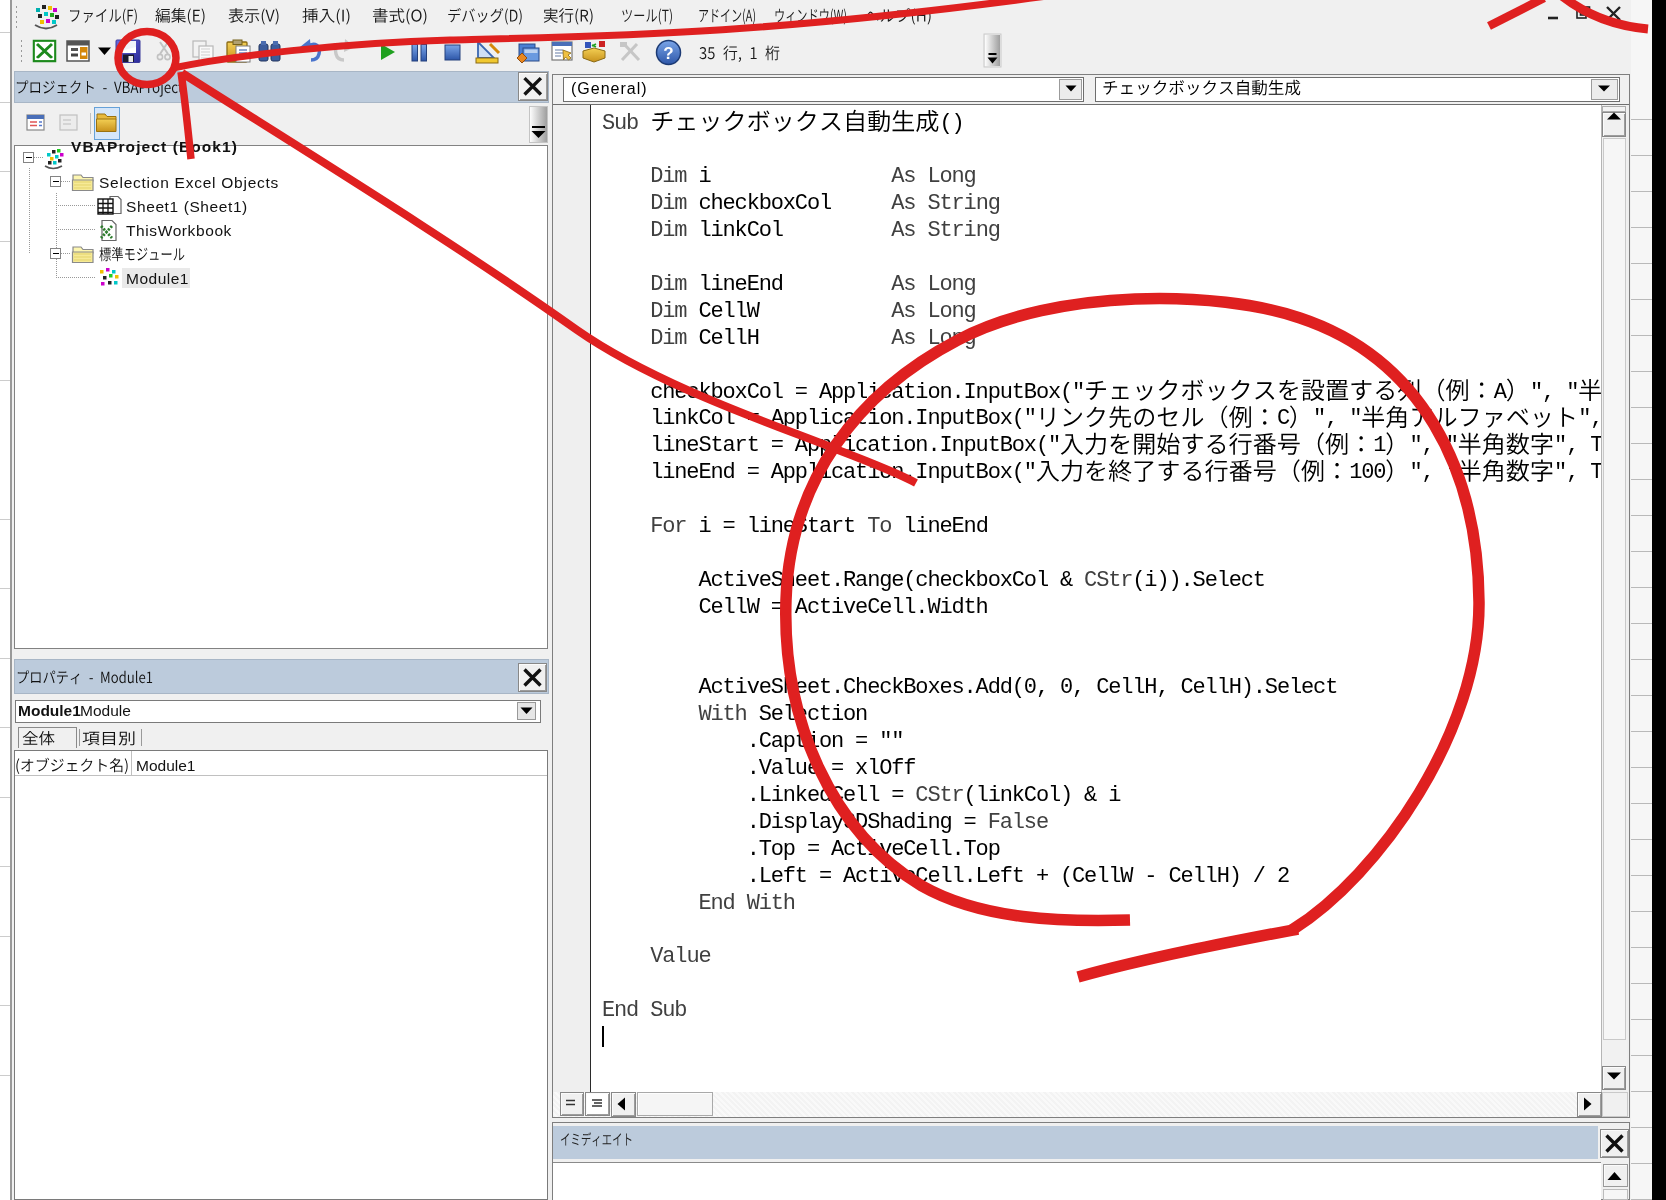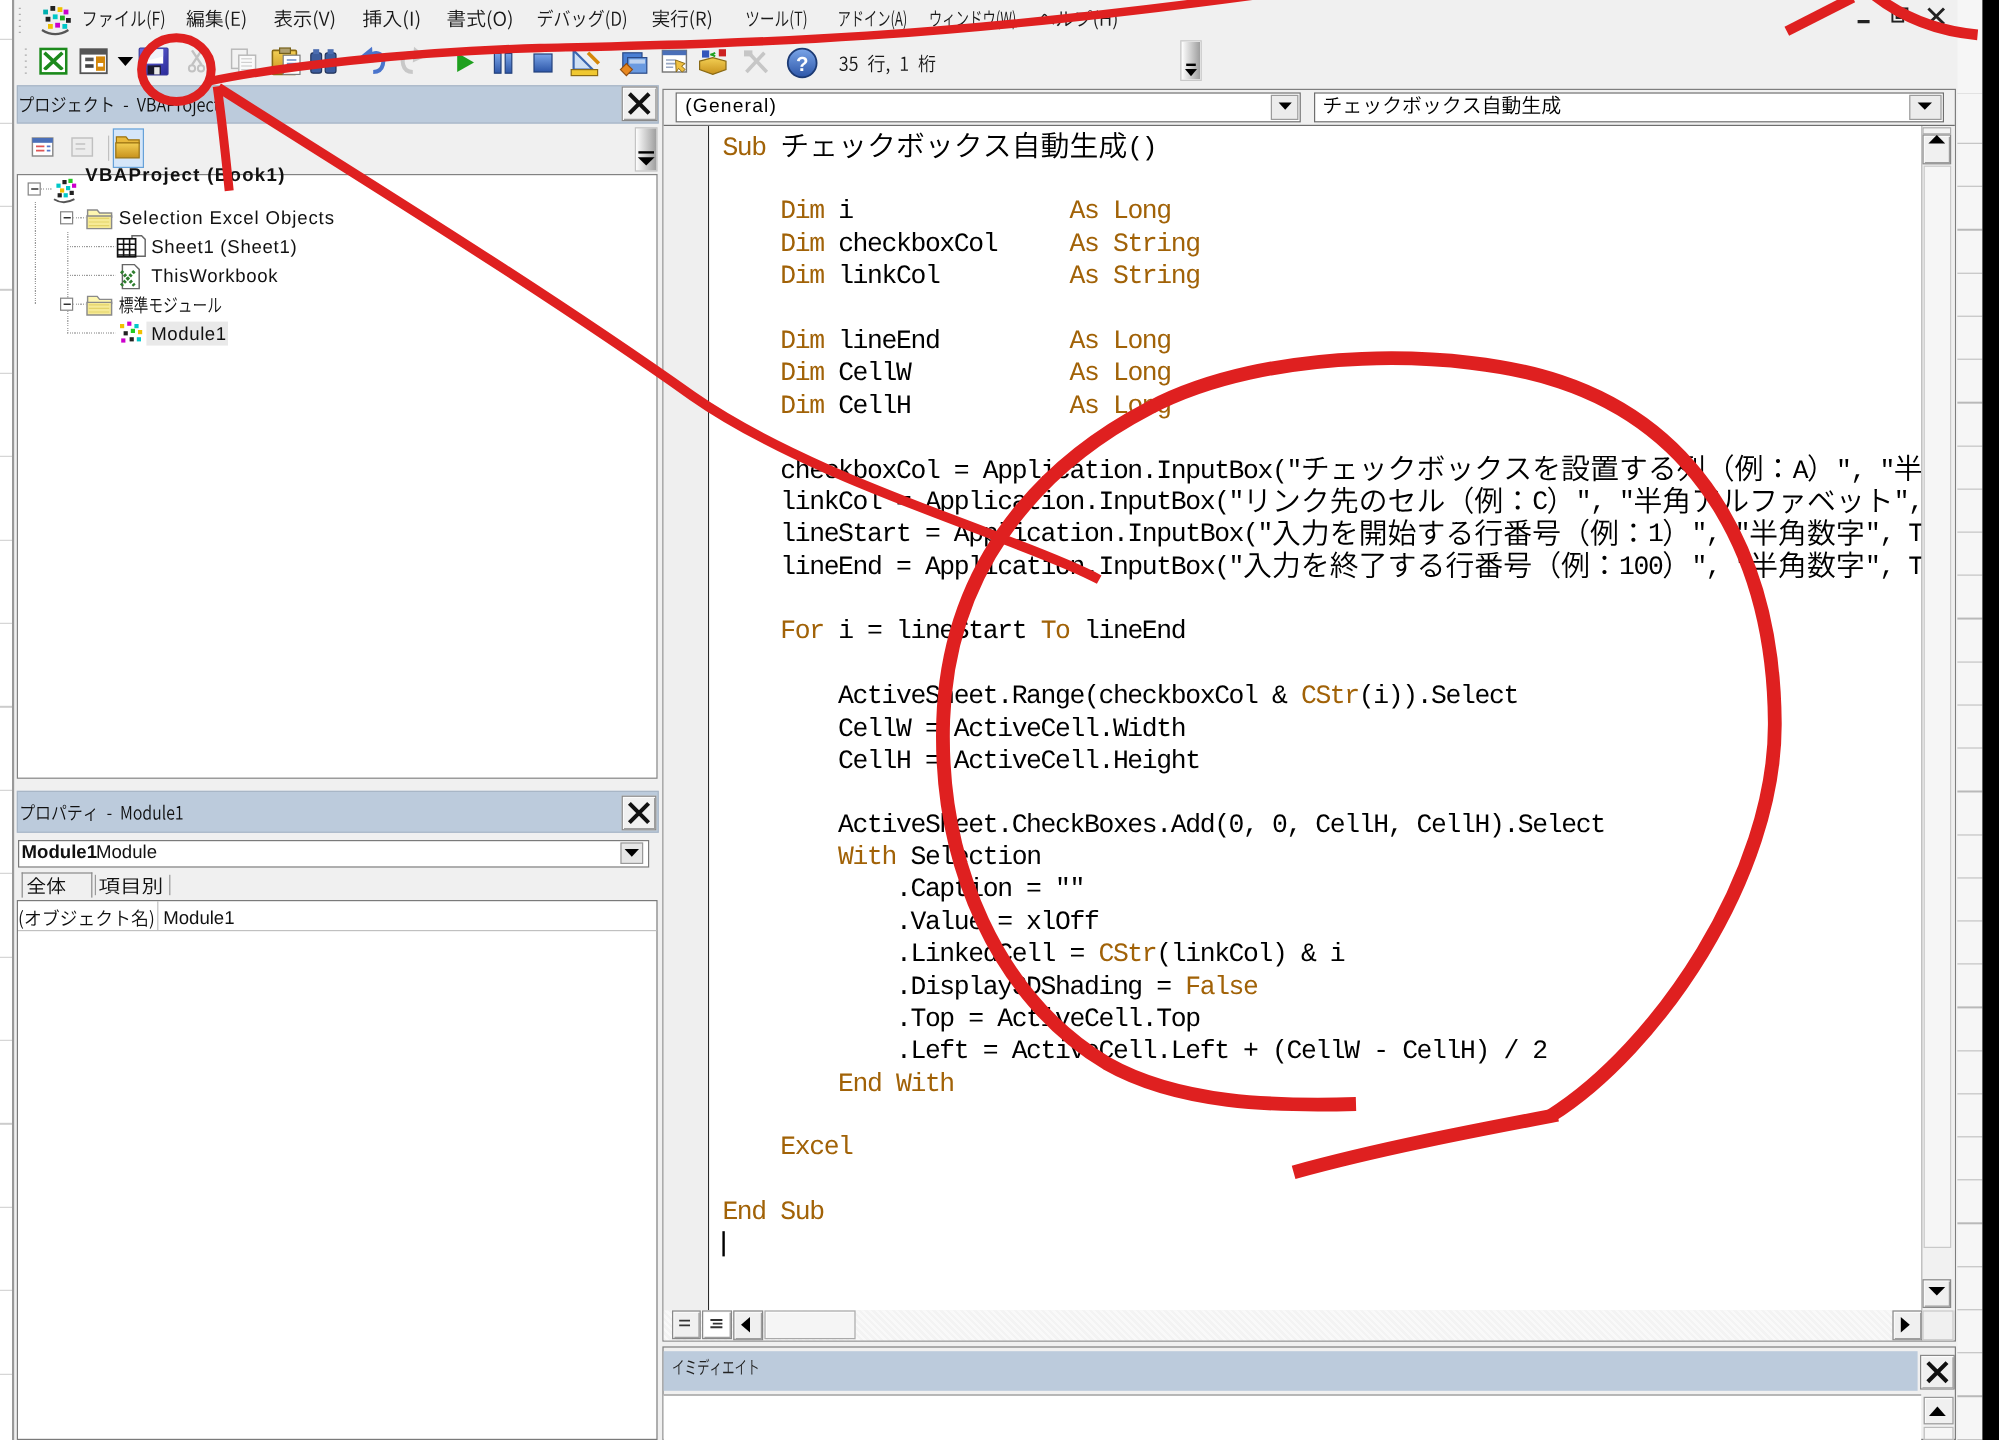--- a/index.html
+++ b/index.html
@@ -1,19 +1,19 @@
 <!DOCTYPE html>
 <html><head><meta charset="utf-8"><style>
 *{margin:0;padding:0;box-sizing:border-box}
 body{width:1666px;height:1200px;overflow:hidden}
 #p{position:relative;width:1666px;height:1200px;background:#f0f0f0;font-family:"Liberation Sans",sans-serif;overflow:hidden}
 .a{position:absolute}
 .ui{position:absolute;color:#111;font-size:15.5px;white-space:pre}
 .cl{position:absolute;left:11px;white-space:pre;font-family:"Liberation Mono",monospace;font-size:22px;letter-spacing:-1.15px;color:#000}
-.k{color:#a16207}
+.k{color:#404040}
 .xbtn{position:absolute;background:#f0f0f0;border:1px solid #888;box-shadow:inset 1px 1px 0 #fbfbfb, inset -1px -1px 0 #9d9d9d}
 </style></head><body>
 <div id="p">
     <div class="a" style="left:0;top:0;width:11px;height:1200px;background:#fff;background-image:repeating-linear-gradient(to bottom,transparent 0px,transparent 68.5px,#ccc 68.5px,#ccc 69.5px);background-position:0 -36px"></div>
     <div class="a" style="left:10px;top:0;width:1.5px;height:1200px;background:#999"></div>
     <div class="a" style="left:1631px;top:0;width:21px;height:1200px;background:#f6f6f6;"></div>
     <div class="a" style="left:1631px;top:78px;width:21px;height:1122px;background-image:repeating-linear-gradient(to bottom,transparent 0px,transparent 35px,#b9b9b9 35px,#b9b9b9 36px);background-position:0 6px"></div>
     <div class="a" style="left:1652px;top:0;width:14px;height:1200px;background:#000"></div>
     <div class="a" style="left:12px;top:0;width:1619px;height:1200px;background:#f0f0f0"></div>
     <div class="a" style="left:14px;top:4px;width:5px;height:24px;background-image:radial-gradient(circle 1.3px at 2.5px 3px,#9a9a9a 55%,transparent 60%);background-size:5px 5px"></div>
@@ -92,31 +92,30 @@
       <div class="cl" style="top:166.9px;height:27px;line-height:27px">    <span class="k">Dim</span> lineEnd         <span class="k">As Long</span></div>
       <div class="cl" style="top:193.8px;height:27px;line-height:27px">    <span class="k">Dim</span> CellW           <span class="k">As Long</span></div>
       <div class="cl" style="top:220.7px;height:27px;line-height:27px">    <span class="k">Dim</span> CellH           <span class="k">As Long</span></div>
       <div class="cl" style="top:274.5px;height:27px;line-height:27px">    checkboxCol = Application.InputBox("                                  A  ", "    </div>
       <div class="cl" style="top:301.4px;height:27px;line-height:27px">    linkCol = Application.InputBox("                    C  ", "                  ", T</div>
       <div class="cl" style="top:328.3px;height:27px;line-height:27px">    lineStart = Application.InputBox("                          1  ", "        ", Ty</div>
       <div class="cl" style="top:355.2px;height:27px;line-height:27px">    lineEnd = Application.InputBox("                          100  ", "        ", Ty</div>
       <div class="cl" style="top:409.0px;height:27px;line-height:27px">    <span class="k">For</span> i = lineStart <span class="k">To</span> lineEnd</div>
       <div class="cl" style="top:462.8px;height:27px;line-height:27px">        ActiveSheet.Range(checkboxCol &amp; <span class="k">CStr</span>(i)).Select</div>
       <div class="cl" style="top:489.7px;height:27px;line-height:27px">        CellW = ActiveCell.Width</div>
-      <div class="cl" style="top:516.6px;height:27px;line-height:27px">        CellH = ActiveCell.Height</div>
       <div class="cl" style="top:570.4px;height:27px;line-height:27px">        ActiveSheet.CheckBoxes.Add(0, 0, CellH, CellH).Select</div>
       <div class="cl" style="top:597.3px;height:27px;line-height:27px">        <span class="k">With</span> Selection</div>
       <div class="cl" style="top:624.2px;height:27px;line-height:27px">            .Caption = ""</div>
       <div class="cl" style="top:651.1px;height:27px;line-height:27px">            .Value = xlOff</div>
       <div class="cl" style="top:678.0px;height:27px;line-height:27px">            .LinkedCell = <span class="k">CStr</span>(linkCol) &amp; i</div>
       <div class="cl" style="top:704.9px;height:27px;line-height:27px">            .Display3DShading = <span class="k">False</span></div>
       <div class="cl" style="top:731.8px;height:27px;line-height:27px">            .Top = ActiveCell.Top</div>
       <div class="cl" style="top:758.7px;height:27px;line-height:27px">            .Left = ActiveCell.Left + (CellW - CellH) / 2</div>
       <div class="cl" style="top:785.6px;height:27px;line-height:27px">        <span class="k">End With</span></div>
-      <div class="cl" style="top:839.4px;height:27px;line-height:27px">    <span class="k">Excel</span></div>
+      <div class="cl" style="top:839.4px;height:27px;line-height:27px">    <span class="k">Value</span></div>
       <div class="cl" style="top:893.2px;height:27px;line-height:27px"><span class="k">End Sub</span></div>
       <div class="a" style="left:11px;top:922.1px;width:2px;height:21px;background:#000"></div>
     </div>
     <svg class="a" style="left:0;top:0" width="1666" height="1200" viewBox="0 0 1666 1200">
       <defs>
         <clipPath id="codeclip">
           <rect x="591" y="104" width="1010" height="988"></rect>
         </clipPath>
         <linearGradient id="chev" x1="0" y1="0" x2="1" y2="0">
 <stop offset="0" stop-color="#fdfdfd"></stop>

